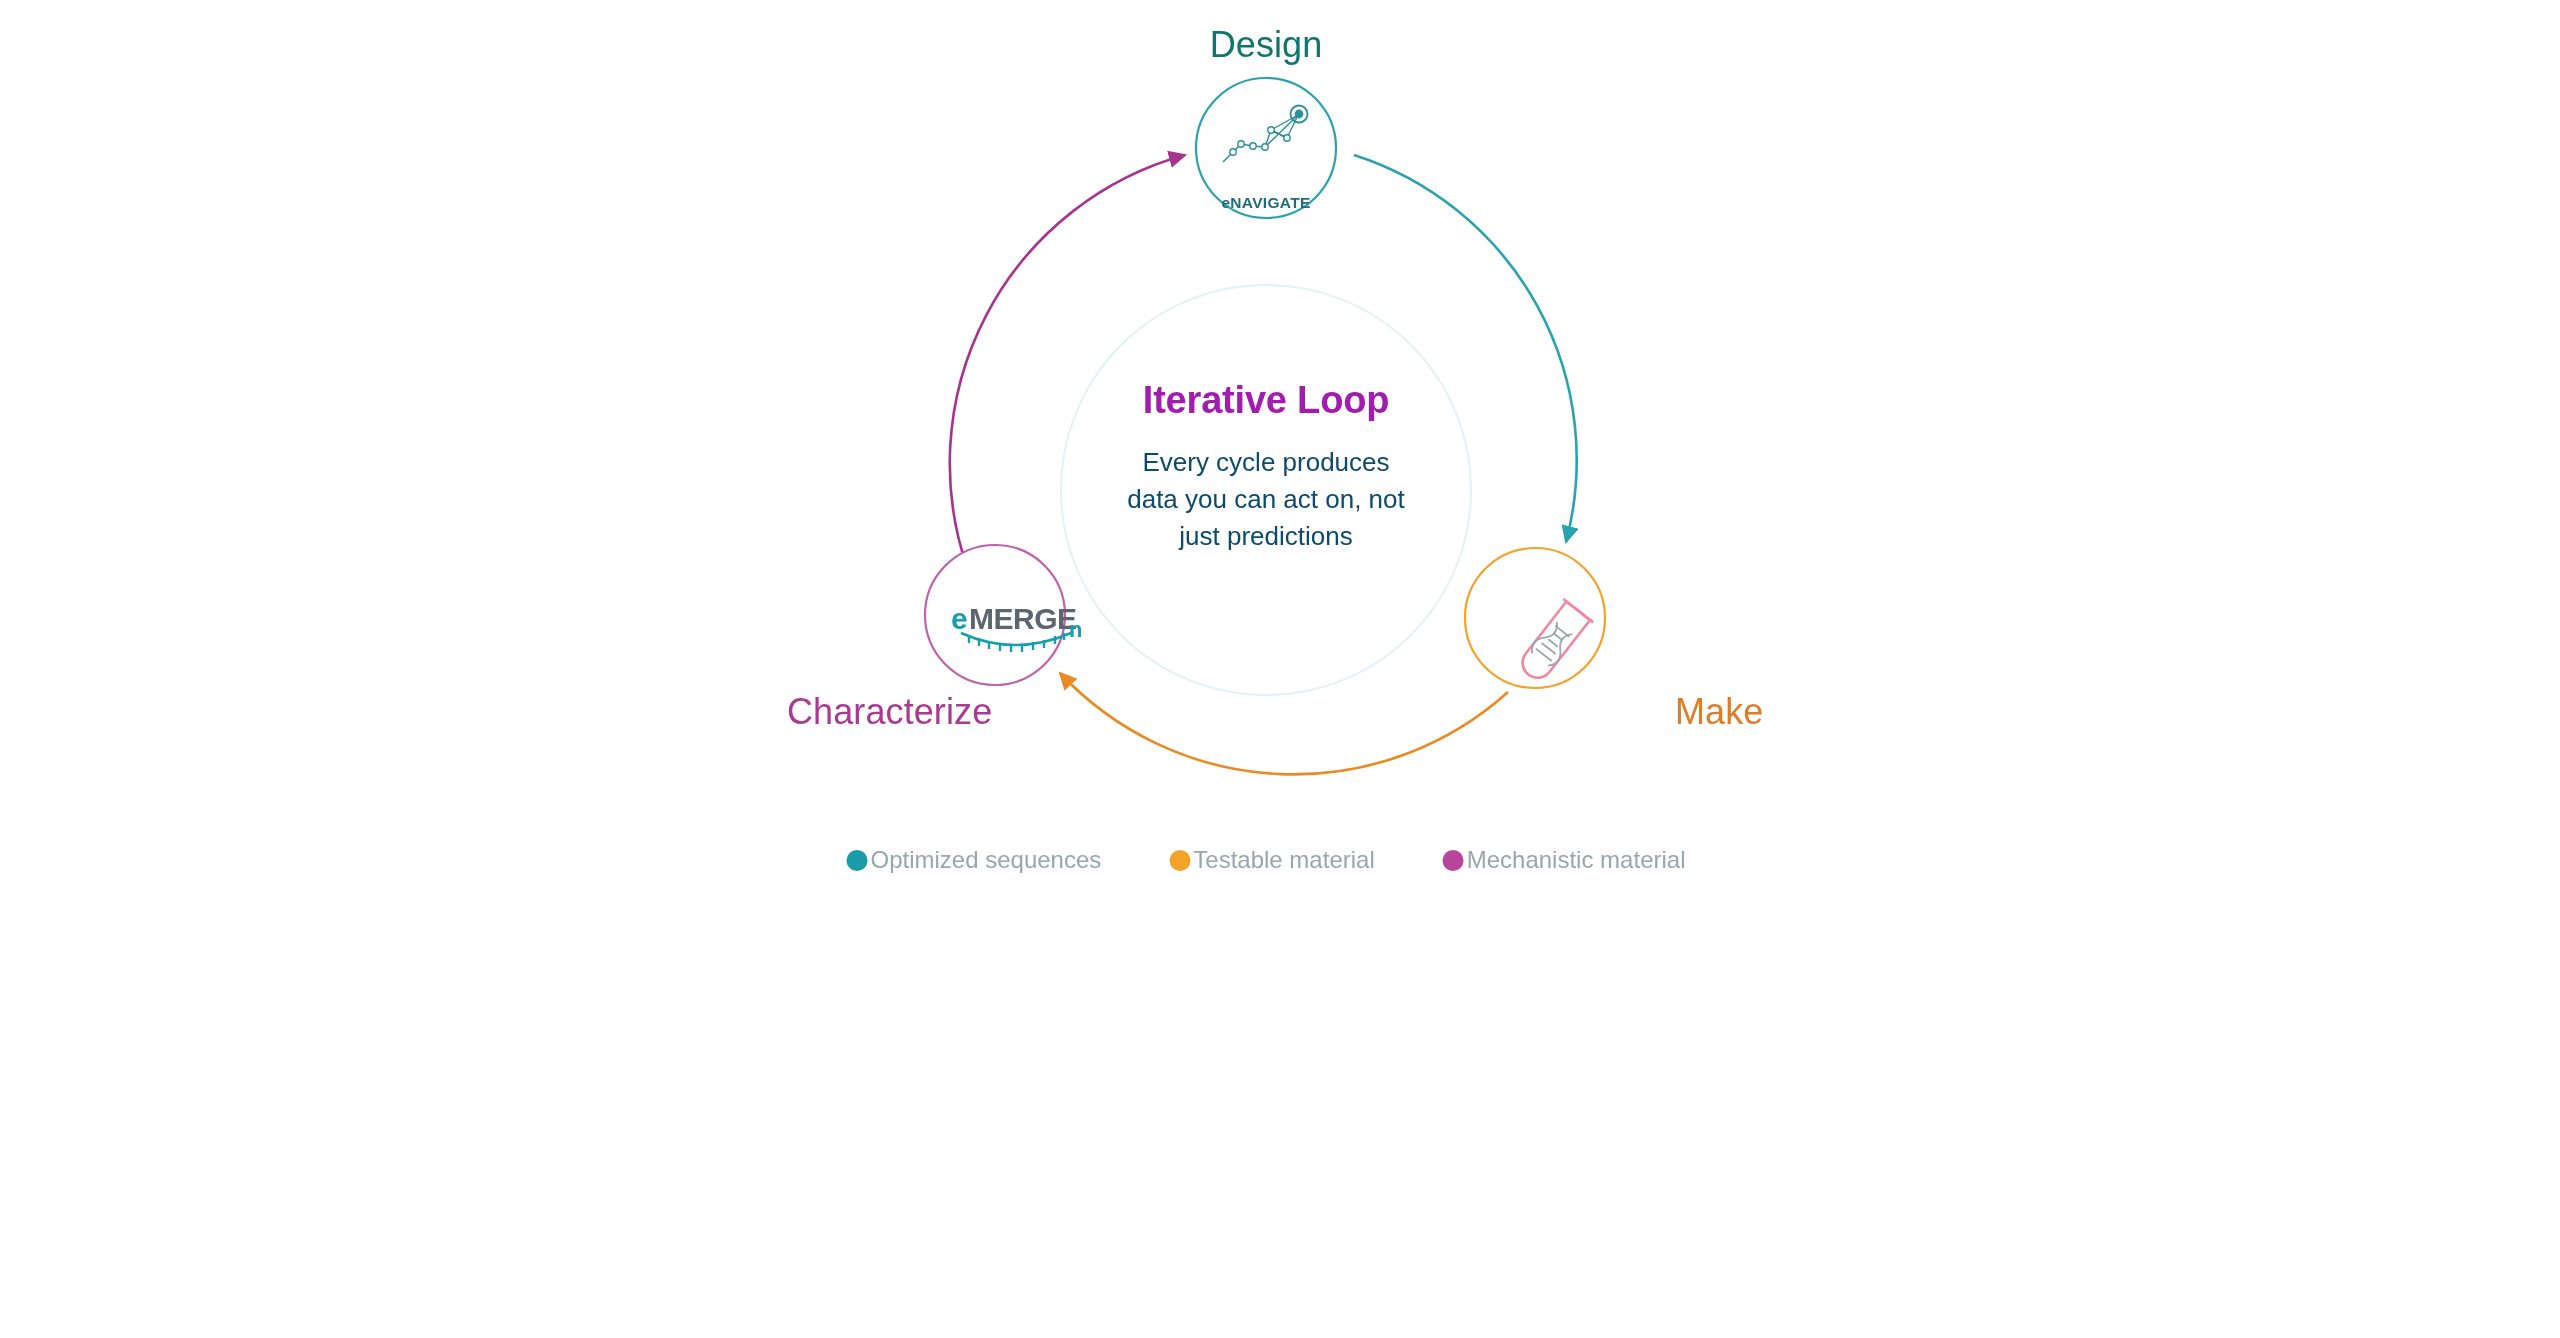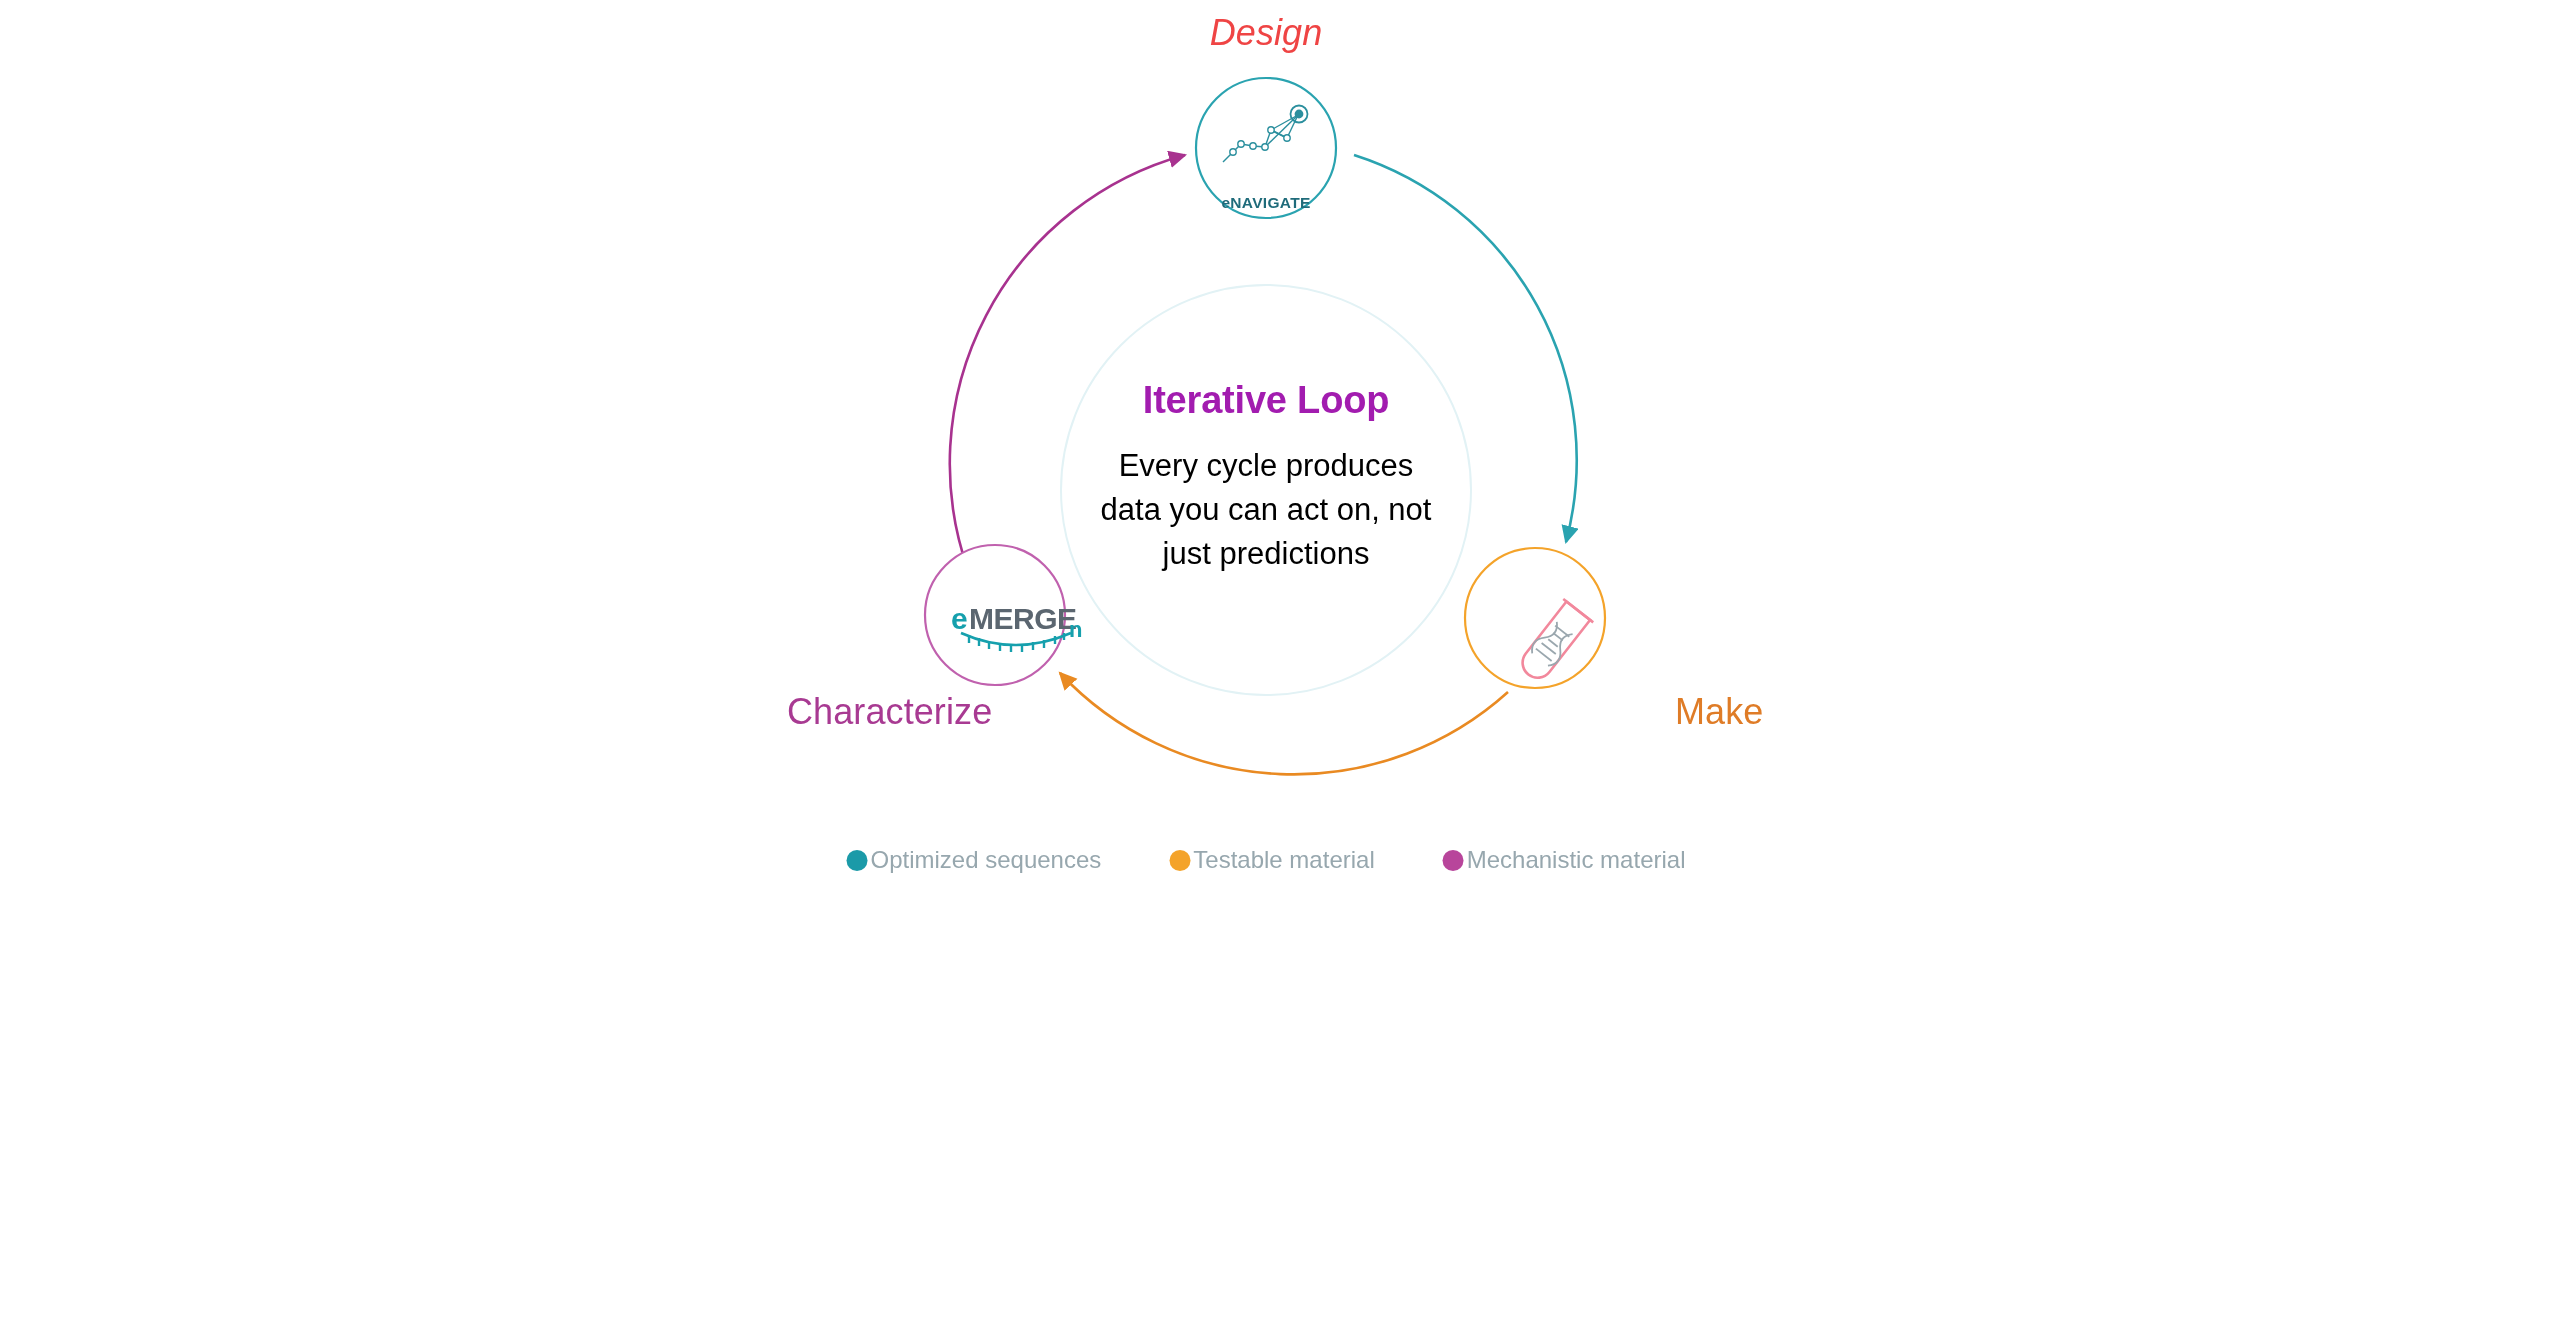--- a/index.html
+++ b/index.html
@@ -37,24 +37,23 @@
   .node-label {
     position: absolute;
     font-size: 36px;
     font-weight: 400;
     letter-spacing: 0.1px;
     white-space: nowrap;
     line-height: 1;
   }
   #label-design {
     left: 1266px;
-    top: 15px;
-    transform: translateX(-50%);
-    color: #ef4444;
-    font-style: italic;
+    top: 27px;
+    transform: translateX(-50%);
+    color: #0f766e;
   }
   #label-make {
     left: 1675px;
     top: 694px;
     color: #df7c27;
   }
   #label-characterize {
     left: 787px;
     top: 694px;
     color: #a83a92;
@@ -71,23 +70,23 @@
   }
   #center-title {
     font-size: 38px;
     font-weight: 700;
     color: #a21caf;
     letter-spacing: -0.2px;
     line-height: 1.1;
     margin: 0 0 22px 0;
   }
   #center-sub {
-    font-size: 31px;
+    font-size: 26px;
     font-weight: 400;
-    color: #000000;
+    color: #0c4a6e;
     line-height: 1.42;
     margin: 8px;
     white-space: pre-line;
   }
 
   
   .node-logo {
     position: absolute;
     pointer-events: none;
   }

